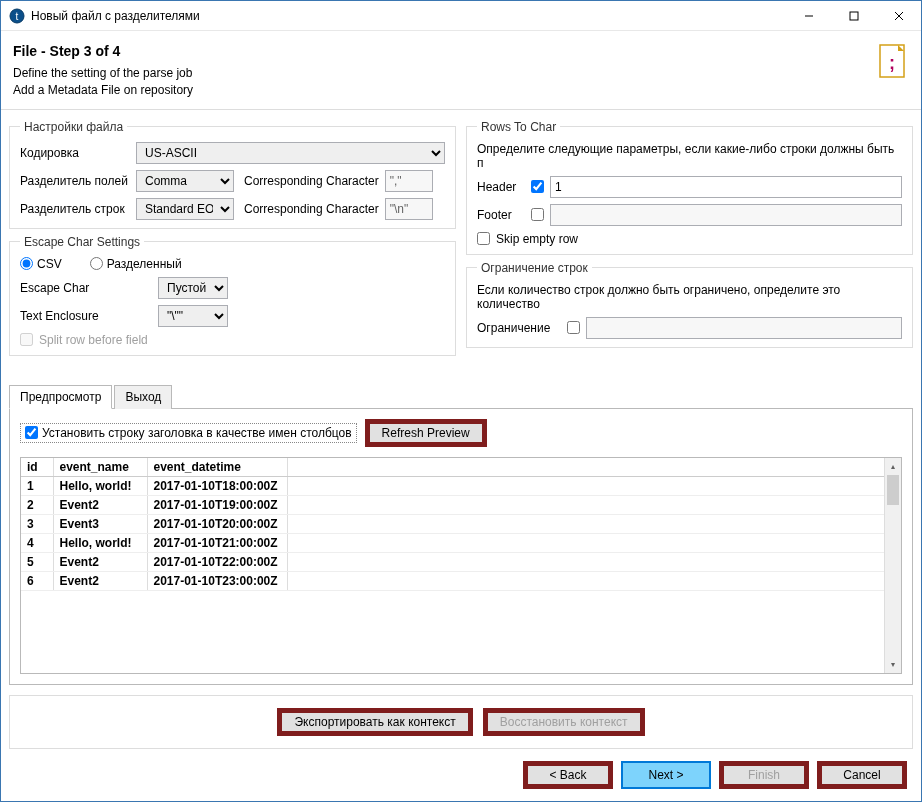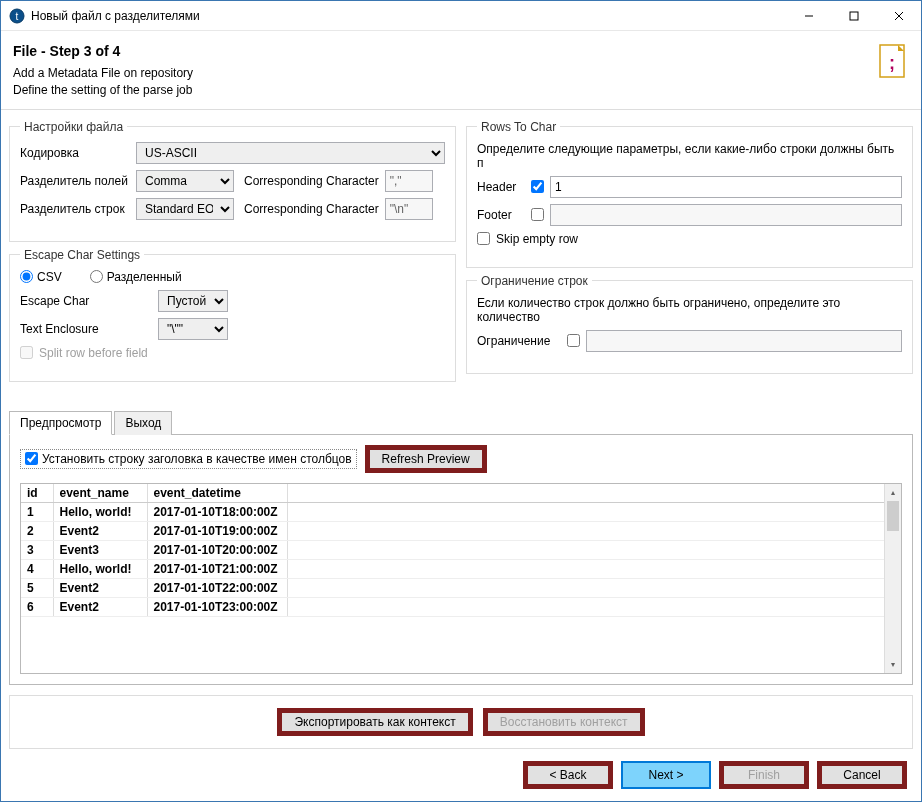--- a/index.html
+++ b/index.html
@@ -17,21 +17,21 @@
 .header-text { flex: 1; }
 .header h2 { font-size: 14px; font-weight: bold; margin-bottom: 6px; }
 .header .sub { font-size: 12px; line-height: 1.4; }
 .header-icon { width: 32px; height: 38px; margin-left: 8px; }
 
 
 .content { flex: 1; padding: 10px 8px 0 8px; display: flex; flex-direction: column; overflow: hidden; }
 .panels-row { display: flex; gap: 10px; }
 .col { flex: 1; display: flex; flex-direction: column; gap: 6px; }
 
-fieldset { border: 1px solid #ddd; padding: 8px 10px 21px 10px; }
+fieldset { border: 1px solid #ddd; padding: 8px 10px 8px 10px; }
 legend { padding: 0 4px; font-size: 12px; color: #333; }
 
 .form-row { display: flex; align-items: center; margin-bottom: 6px; gap: 6px; }
 .form-row:last-child { margin-bottom: 0; }
 .label-col { width: 110px; font-size: 12px; }
 select, input[type=text] { border: 1px solid #abadb3; background: #fff; font-size: 12px; padding: 2px 4px; height: 22px; }
 select { background: #efefef; }
 input[type=text][readonly] { background: #f7f7f7; color: #666; }
 input[type=checkbox] { width: 13px; height: 13px; }
 input[type=radio] { width: 13px; height: 13px; margin-right: 4px; }
@@ -107,22 +107,22 @@
           <line x1="9" y1="1" x2="1" y2="9" stroke="#000" stroke-width="1"></line>
         </svg>
       </div>
   </div>
 </div>
 
 <div class="header">
   <div class="header-text">
     <h2>File - Step 3 of 4</h2>
     <div class="sub">
+      <div>Define the setting of the parse job</div>
       <div>Add a Metadata File on repository</div>
-      <div>Define the setting of the parse job</div>
     </div>
   </div>
   <div class="header-icon">
     <svg width="32" height="38">
         <rect x="3" y="2" width="24" height="32" fill="#fff" stroke="#d4a017" stroke-width="1.5"></rect>
         <polygon points="21,2 27,8 21,8" fill="#d4a017"></polygon>
         <text x="15" y="26" font-size="18" fill="#b1005d" text-anchor="middle" font-weight="bold">;</text>
       </svg>
   </div>
 </div>

